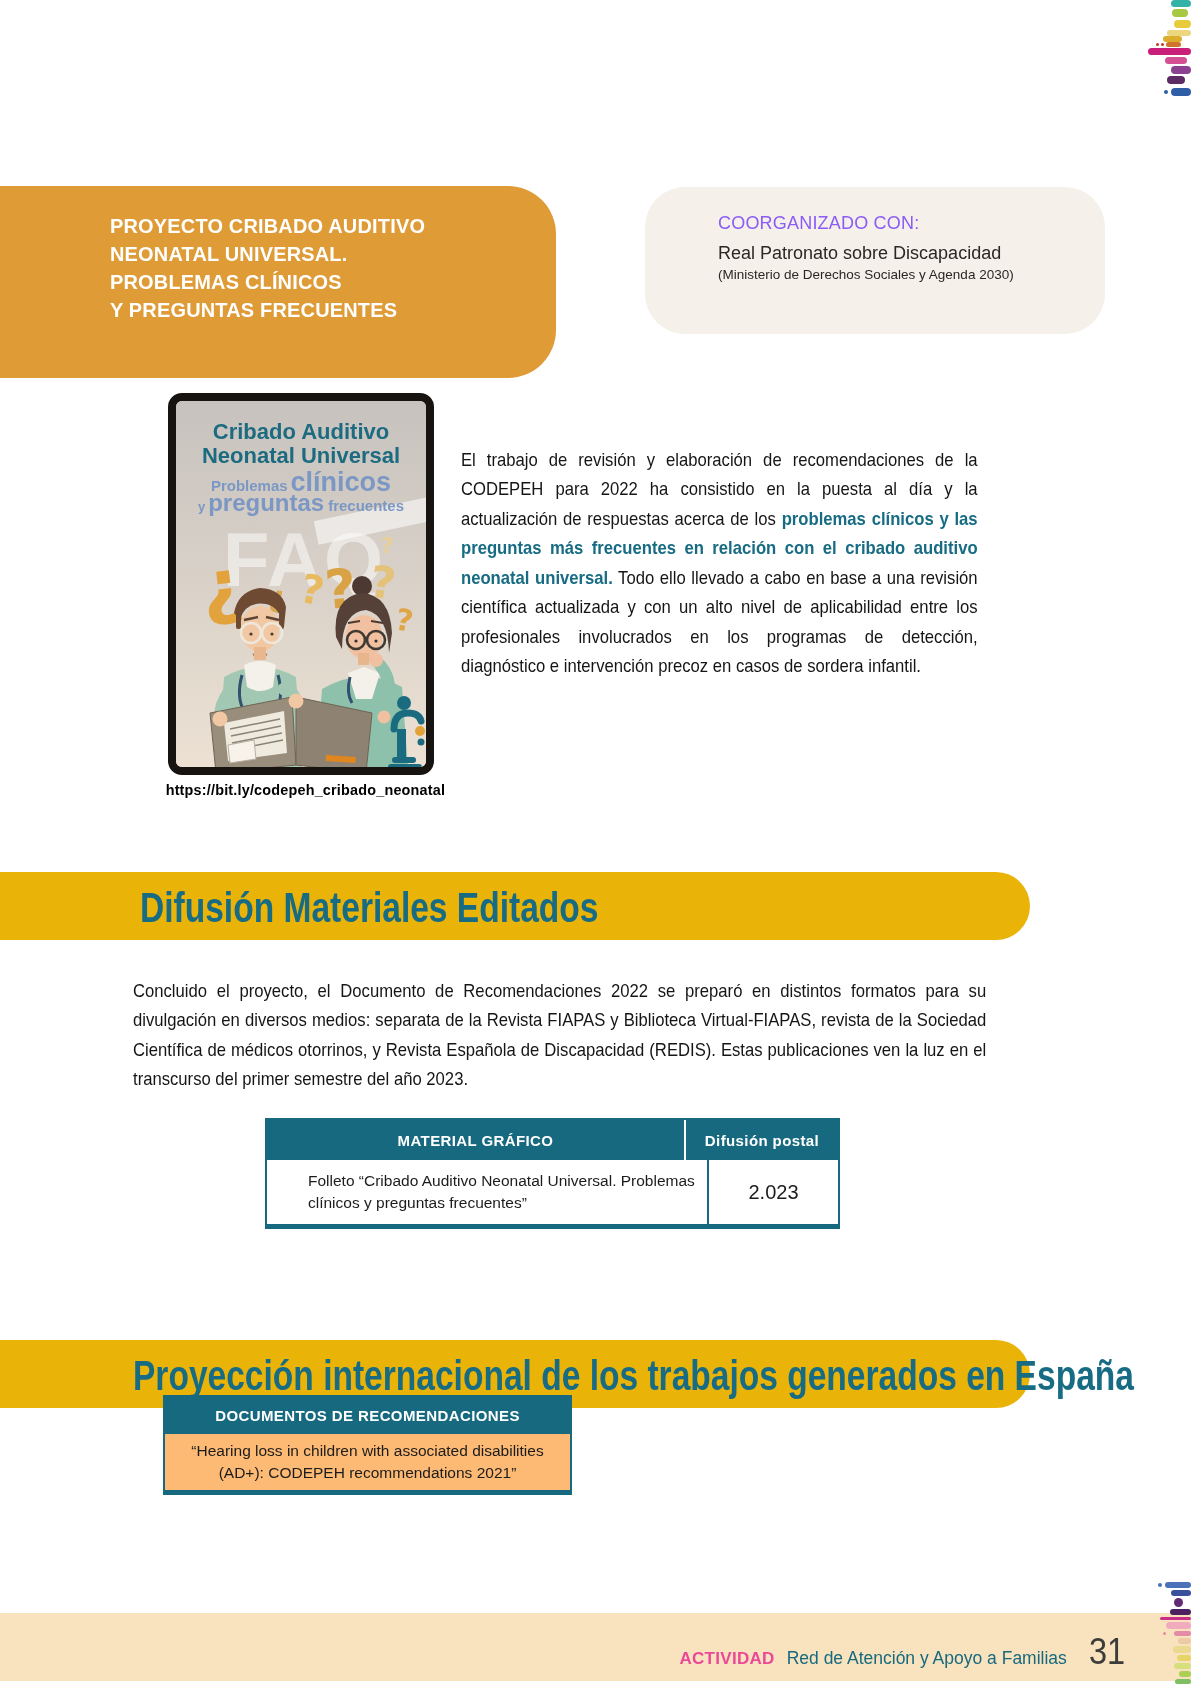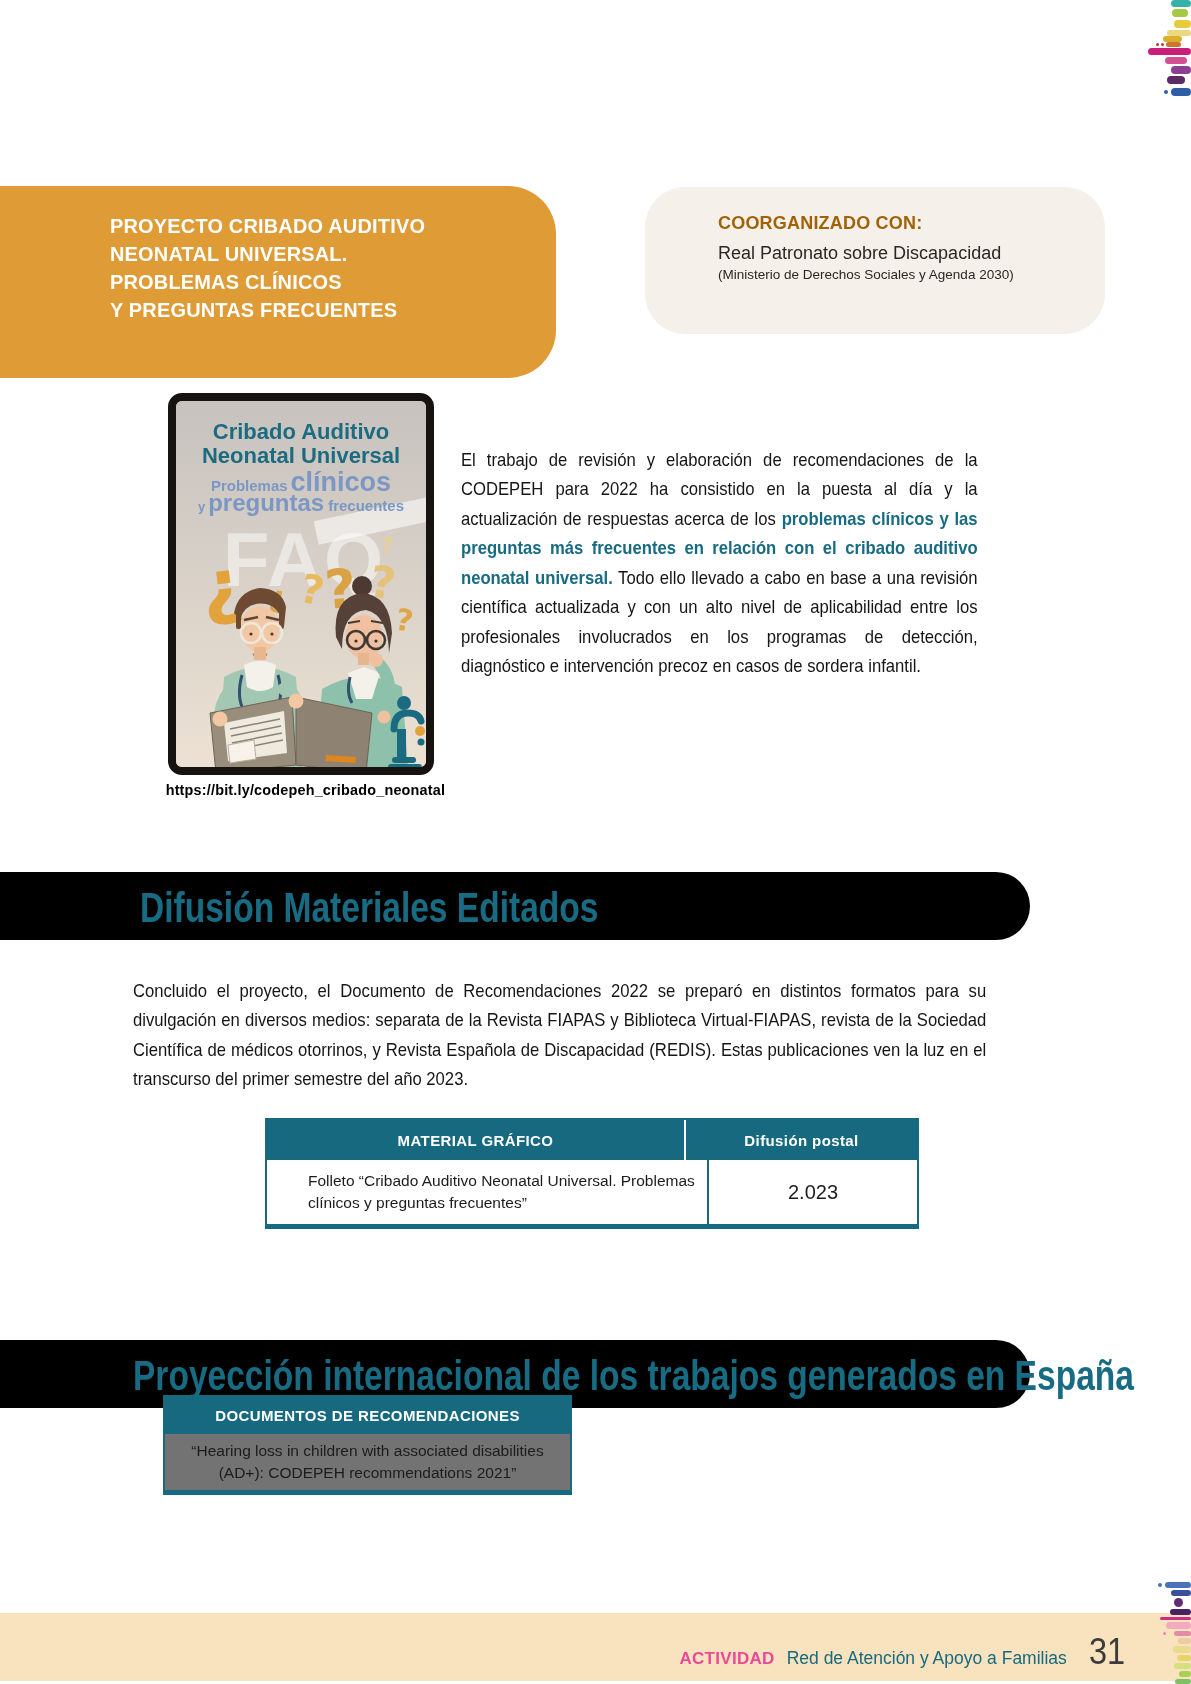--- a/index.html
+++ b/index.html
@@ -10,58 +10,58 @@
   
   .title-banner{position:absolute;left:0;top:186px;width:556px;height:192px;
     background:#DE9B36;border-radius:0 48px 48px 0;}
   .title-banner .txt{position:absolute;left:110px;top:26px;color:#fff;font-weight:bold;
     font-size:21px;line-height:28px;letter-spacing:.2px;white-space:pre-line;
     transform:scaleX(.95);transform-origin:0 0;}
 
   
   .coorg{position:absolute;left:645px;top:187px;width:460px;height:147px;
     background:#F5F0E9;border-radius:40px;}
-  .coorg .lbl{position:absolute;left:73px;top:26px;font-size:18px;font-weight:bold;color:#a16207;letter-spacing:.2px;}
+  .coorg .lbl{position:absolute;left:73px;top:26px;font-size:18px;font-weight:normal;color:#8b5cf6;letter-spacing:.2px;}
   .coorg .org{position:absolute;left:73px;top:56px;font-size:18px;color:#2B2724;}
   .coorg .min{position:absolute;left:73px;top:80px;font-size:13.5px;color:#2B2724;}
 
   
   .cover{position:absolute;left:168px;top:393px;width:250px;height:366px;
     border:8px solid #161310;border-radius:14px;overflow:hidden;background:#d6d0ca;}
   .cover-link{position:absolute;left:160px;top:781px;width:282px;text-align:center;
     font-size:15px;font-weight:bold;color:#000;letter-spacing:.2px;transform:scaleX(.96);transform-origin:50% 0;}
 
   
   .intro{position:absolute;left:461px;top:426px;width:574px;font-size:18.5px;line-height:29.5px;
     text-align:justify;transform:scaleX(.9);transform-origin:0 0;color:#151515;}
   .intro b{color:#176C84;}
 
   
-  .band{position:absolute;left:0;width:1030px;height:68px;background:#000000;border-radius:0 34px 34px 0;}
+  .band{position:absolute;left:0;width:1030px;height:68px;background:#eab308;border-radius:0 34px 34px 0;}
   .band .h{position:absolute;top:11px;font-size:43px;font-weight:bold;color:#176C84;
     transform:scaleX(.78);transform-origin:0 0;white-space:nowrap;letter-spacing:0;}
 
   .para2{position:absolute;left:133px;top:957px;width:948px;font-size:18.5px;line-height:29.5px;
     text-align:justify;transform:scaleX(.9);transform-origin:0 0;color:#151515;}
 
   
-  .table1{position:absolute;left:265px;top:1118px;width:654px;border:2px solid #16697F;
+  .table1{position:absolute;left:265px;top:1118px;width:575px;border:2px solid #16697F;
     border-bottom:5px solid #16697F;box-sizing:border-box;background:#fff;}
   .t-head{display:grid;grid-template-columns:419px 1fr;background:#16697F;color:#fff;}
   .t-head>div{display:flex;align-items:center;justify-content:center;height:40px;
     font-size:15px;font-weight:bold;letter-spacing:.4px;}
   .t-head>div:first-child{border-right:2px solid #fff;}
   .t1-body{display:grid;grid-template-columns:419px 1fr;padding-left:23px;}
   .t1-body .c1{border-right:2px solid #16697F;padding:10px 10px 10px 18px;font-size:15.5px;line-height:22px;}
   .t1-body .c2{display:flex;align-items:center;justify-content:center;font-size:20px;}
 
   
   .table2{position:absolute;left:163px;top:1395px;width:877px;display:grid;
     grid-template-columns:409px 462px;column-gap:6px;}
-  .table2 .col{border:2px solid #16697F;border-bottom:5px solid #16697F;box-sizing:border-box;background:#737373;}
+  .table2 .col{border:2px solid #16697F;border-bottom:5px solid #16697F;box-sizing:border-box;background:#fdba74;}
   .table2 .col .hd{background:#16697F;color:#fff;height:37px;display:flex;align-items:center;
     justify-content:center;font-size:15px;font-weight:bold;letter-spacing:.4px;}
   .table2 .col .bd{min-height:56px;display:flex;align-items:center;justify-content:center;
     text-align:center;font-size:15.5px;line-height:22px;padding:6px 14px;box-sizing:border-box;}
 
   
   .footer-band{position:absolute;left:0;top:1613px;width:1191px;height:68px;background:#F8E3BE;}
   .footer-info{position:absolute;right:61px;top:1631px;display:flex;align-items:baseline;gap:12px;}
   .footer-info .act{font-size:17px;font-weight:bold;color:#ec4899;letter-spacing:.3px;}
   .footer-info .prog{font-size:17.5px;color:#16697F;}

